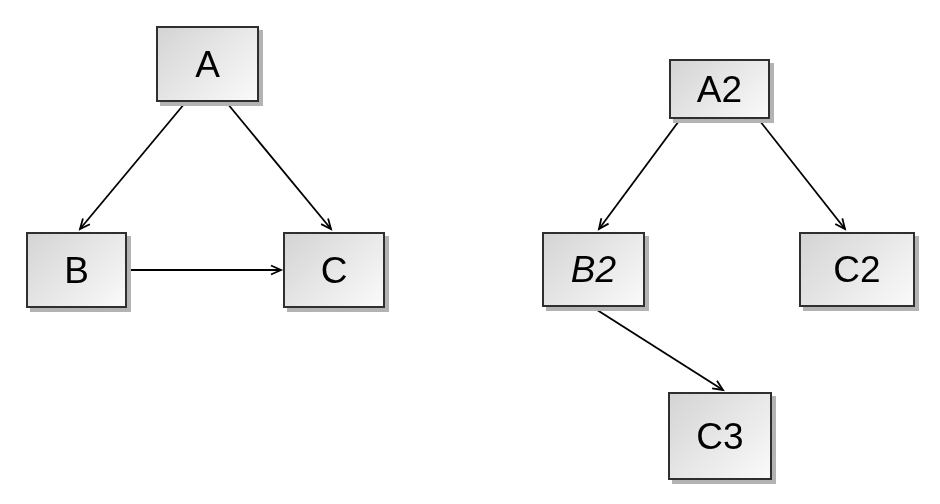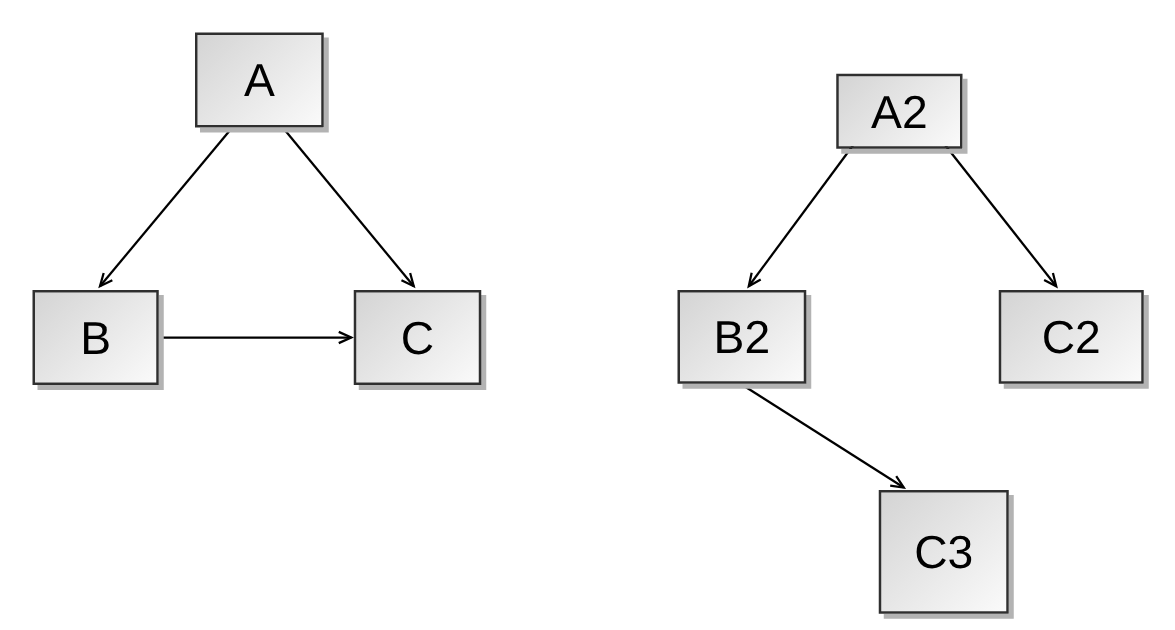--- a/index.html
+++ b/index.html
@@ -78,24 +78,24 @@
           <span>B</span>
         </div>
         <div class="node" style="left: 283px; top: 232px; width: 102px; height: 76px;">
           <span>C</span>
         </div>
       </div>
       <div>
         <div class="node" style="left: 669px; top: 25px; width: 101px; height: 60px; margin-top: 34px;">
           <span>A2</span>
         </div>
-        <div class="node" style="left: 542px; top: 232px; width: 103px; height: 75px;">
+        <div class="node" style="left: 542px; top: 232px; width: 103px; height: 75px; font-style: italic;">
           <span>B2</span>
         </div>
         <div class="node" style="left: 799px; top: 232px; width: 116px; height: 75px;">
           <span>C2</span>
         </div>
-        <div class="node" style="left: 703px; top: 392px; width: 104px; height: 99px;">
+        <div class="node" style="left: 668px; top: 392px; width: 104px; height: 88px;">
           <span>C3</span>
         </div>
       </div>
     </div>
 </div>
 
 </body></html>

